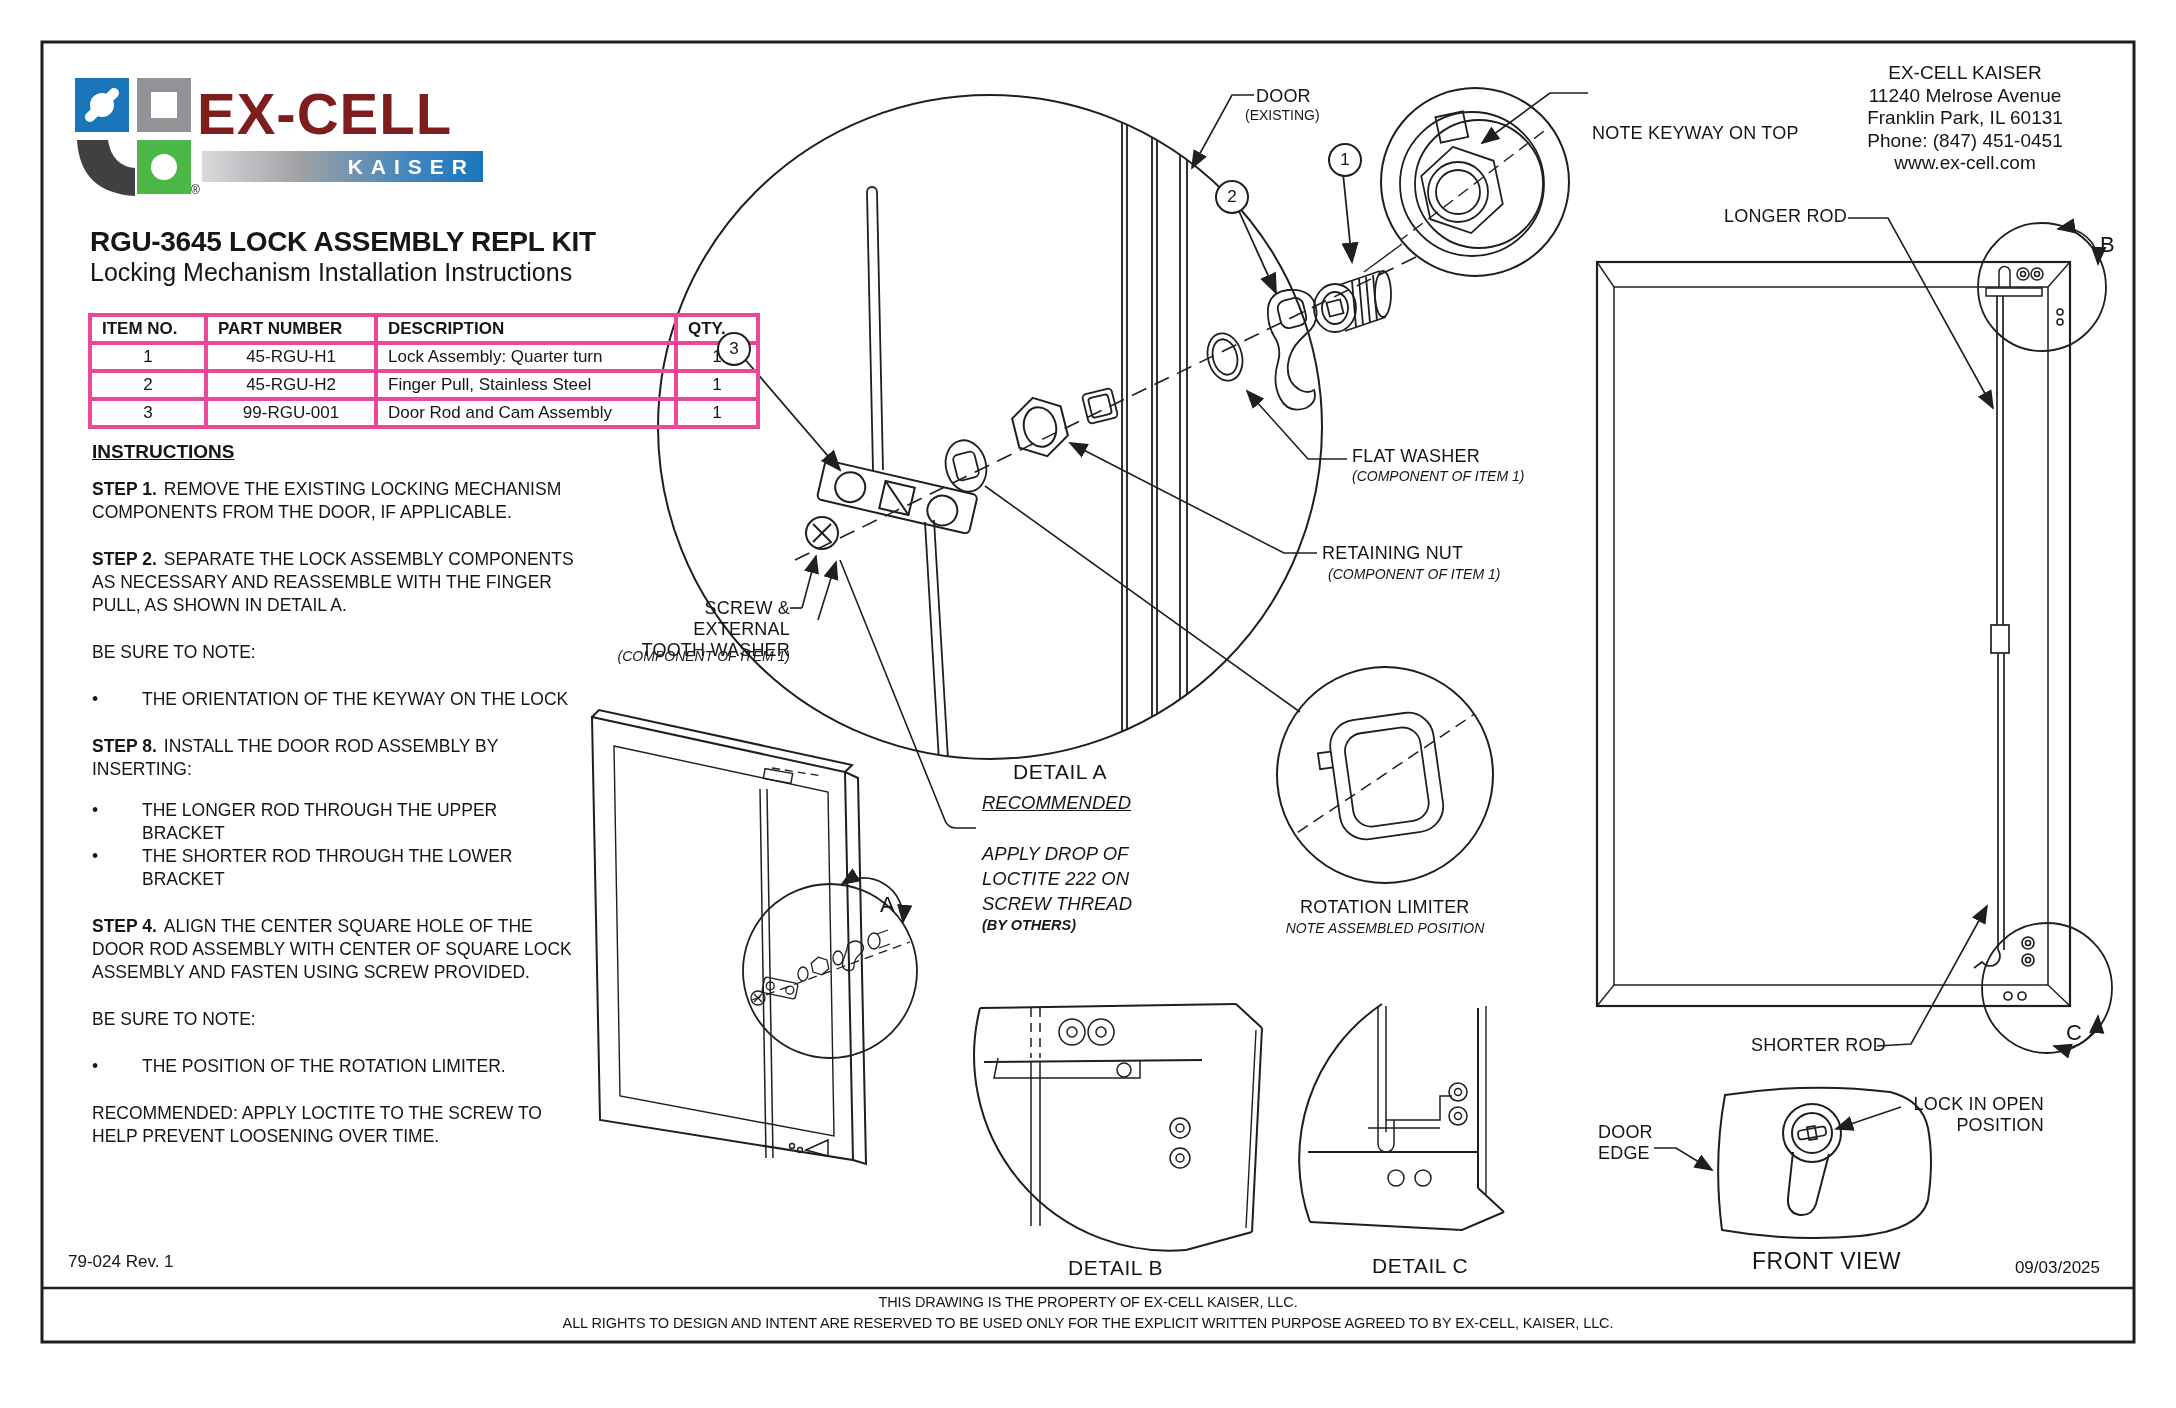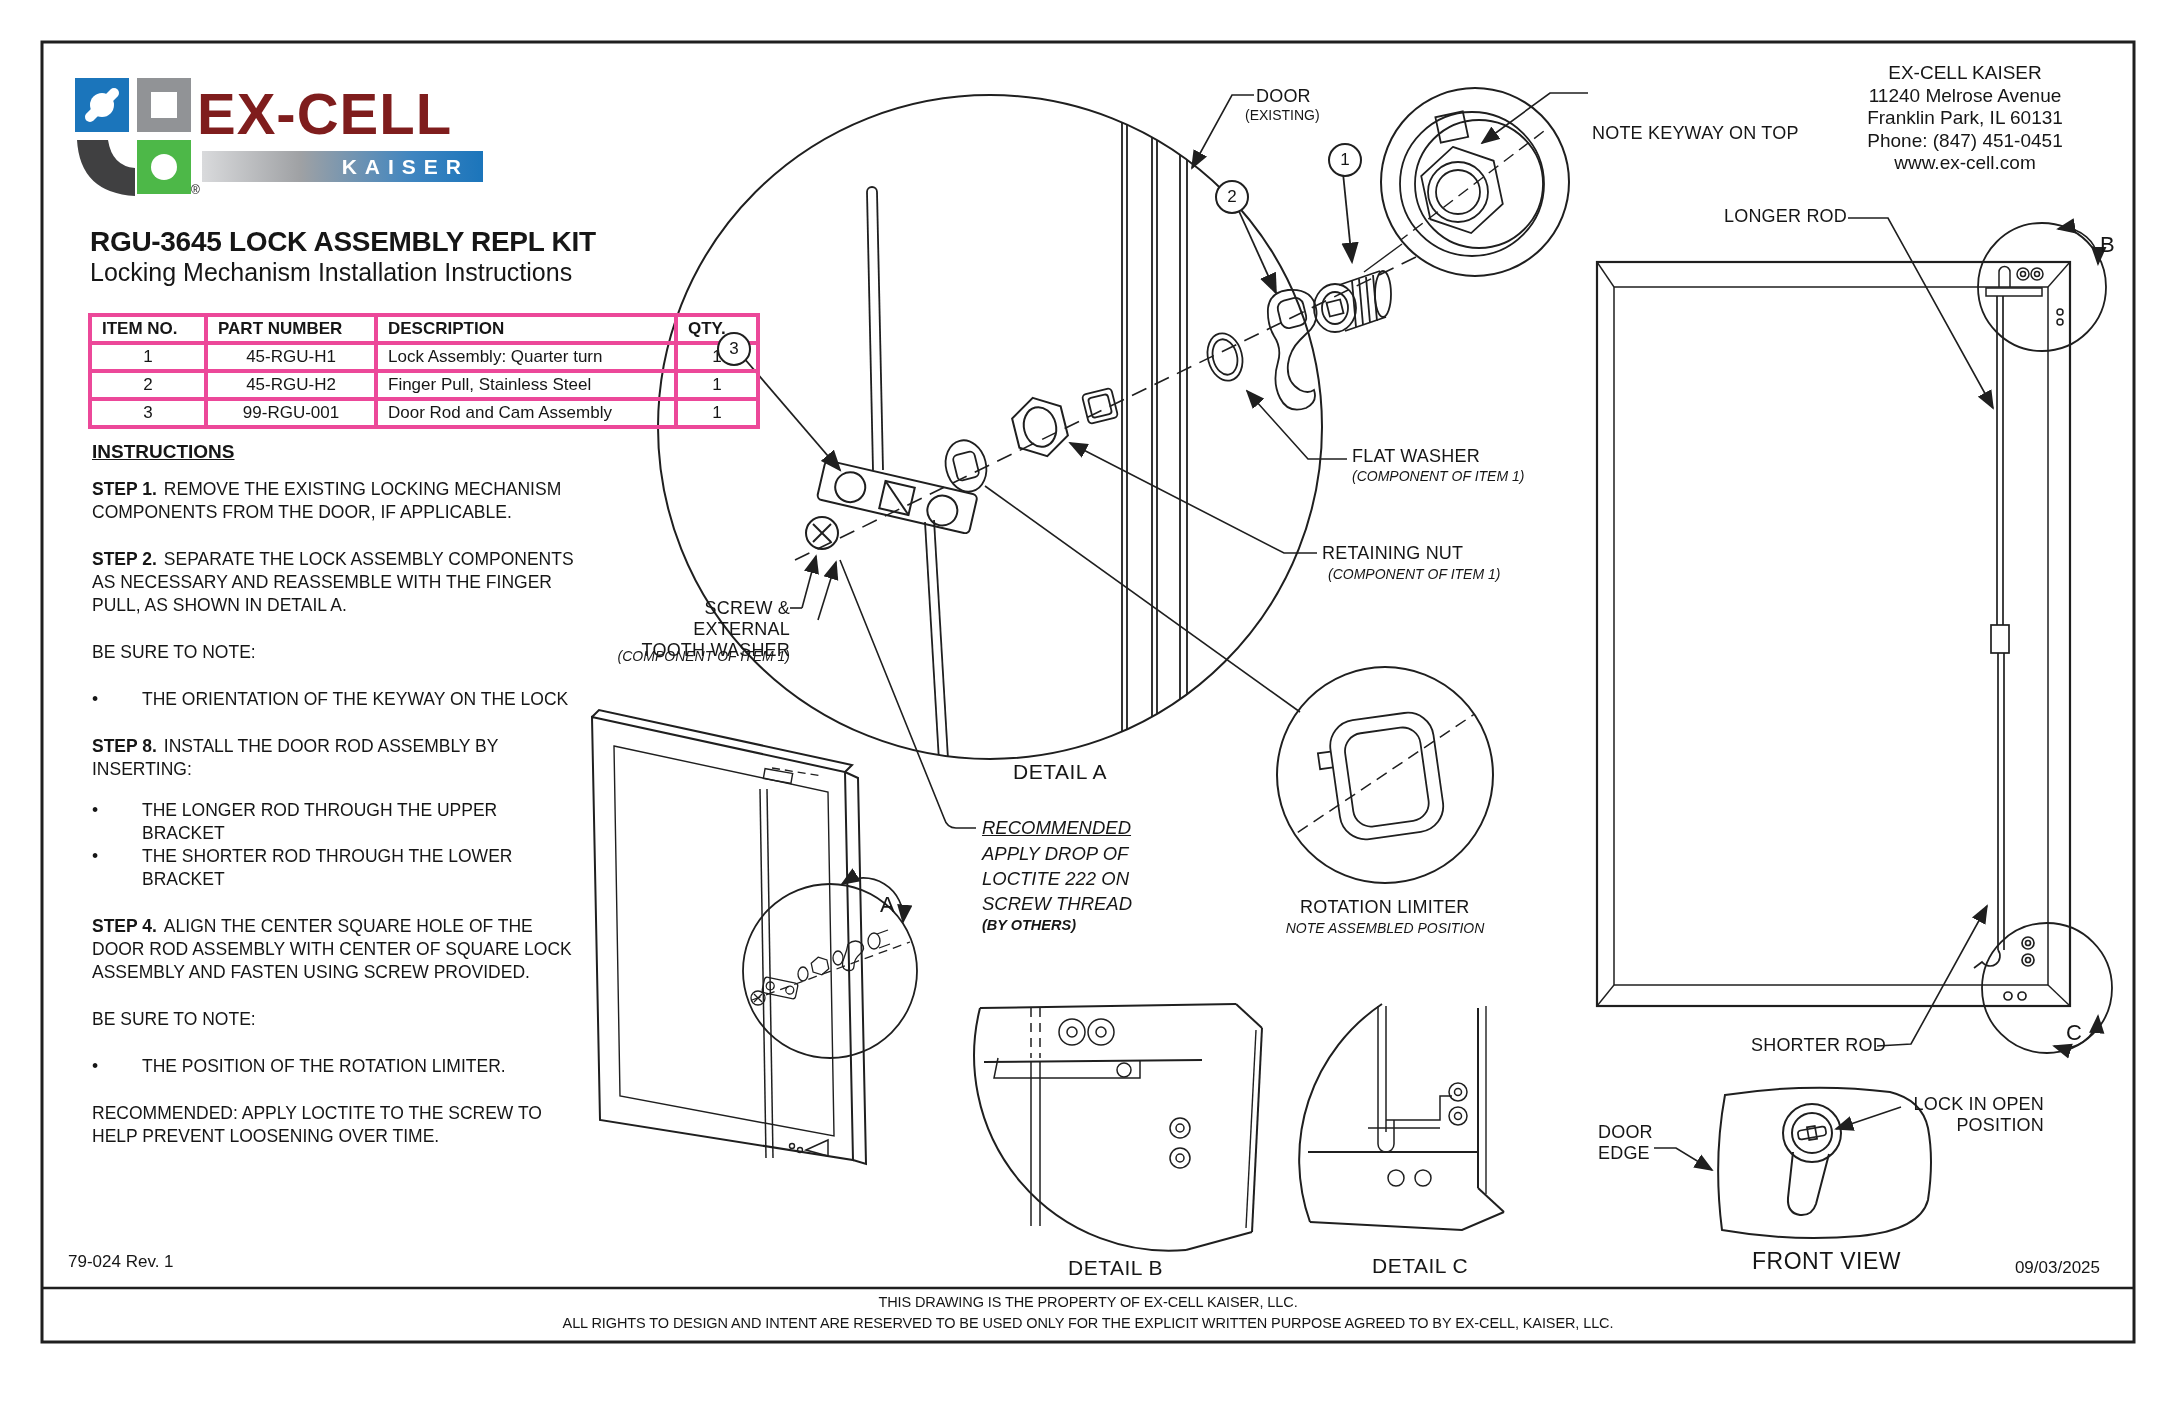--- a/index.html
+++ b/index.html
@@ -4,21 +4,21 @@
 <style>
   html,body{margin:0;padding:0;background:#ffffff;}
   #page{position:relative;width:2176px;height:1408px;background:#fff;overflow:hidden;
         font-family:"Liberation Sans", sans-serif;color:#161616;}
   .abs{position:absolute;}
   svg{position:absolute;left:0;top:0;}
   
   .brand{left:197px;top:80px;font-size:58px;font-weight:700;color:#7f1d1d;letter-spacing:1px;}
   .kaiserbar{left:202px;top:151px;width:281px;height:31px;
      background:linear-gradient(90deg,#d9dadc 0%,#9fa1a4 35%,#3f85c0 75%,#1b75bb 100%);
-     display:flex;align-items:center;justify-content:flex-end;padding-right:14px;box-sizing:border-box;}
+     display:flex;align-items:center;justify-content:flex-end;padding-right:8px;box-sizing:border-box;}
   .kaiserbar span{color:#fff;font-weight:700;font-size:21px;letter-spacing:8px;}
   .reg{left:191px;top:183px;font-size:12px;}
   .title{left:90px;top:226px;font-size:28px;font-weight:700;letter-spacing:-0.3px;}
   .subtitle{left:90px;top:258px;font-size:25px;font-weight:400;}
   
   table.parts{position:absolute;left:88px;top:313px;border-collapse:collapse;font-size:17px;}
   table.parts th,table.parts td{border:4px solid #ec4899;padding:1px 10px;height:22px;}
   table.parts th{font-weight:700;text-align:left;}
   .c{text-align:center;}
   
@@ -434,21 +434,21 @@
   <div class="abs lbl" style="left:1724px;top:206px;">LONGER ROD</div>
   <div class="abs lbl" style="left:1751px;top:1035px;">SHORTER ROD</div>
   <div class="abs lbl" style="left:1352px;top:446px;">FLAT WASHER</div>
   <div class="abs sub" style="left:1352px;top:468px;">(COMPONENT OF ITEM 1)</div>
   <div class="abs lbl" style="left:1322px;top:543px;">RETAINING NUT</div>
   <div class="abs sub" style="left:1328px;top:566px;">(COMPONENT OF ITEM 1)</div>
   <div class="abs lbl" style="left:612px;top:598px;width:178px;text-align:right;">SCREW &amp; EXTERNAL
 TOOTH WASHER</div>
   <div class="abs sub" style="left:600px;top:648px;width:190px;text-align:right;">(COMPONENT OF ITEM 1)</div>
   <div class="abs cap" style="left:1000px;top:760px;width:120px;text-align:center;">DETAIL A</div>
-  <div class="abs recTitle" style="left:982px;top:817px;">RECOMMENDED</div>
+  <div class="abs recTitle" style="left:982px;top:792px;">RECOMMENDED</div>
   <div class="abs recBody" style="left:982px;top:841px;">APPLY DROP OF
 LOCTITE 222 ON
 SCREW THREAD</div>
   <div class="abs sub" style="left:982px;top:917px;font-size:14.5px;font-weight:bold;">(BY OTHERS)</div>
   <div class="abs lbl" style="left:1300px;top:897px;width:172px;text-align:left;">ROTATION LIMITER</div>
   <div class="abs sub" style="left:1285px;top:920px;width:200px;text-align:center;">NOTE ASSEMBLED POSITION</div>
   <div class="abs cap" style="left:1068px;top:1256px;">DETAIL B</div>
   <div class="abs cap" style="left:1372px;top:1254px;">DETAIL C</div>
   <div class="abs cap" style="left:1752px;top:1248px;font-size:23px;">FRONT VIEW</div>
   <div class="abs lbl" style="left:1908px;top:1094px;width:136px;text-align:right;">LOCK IN OPEN

